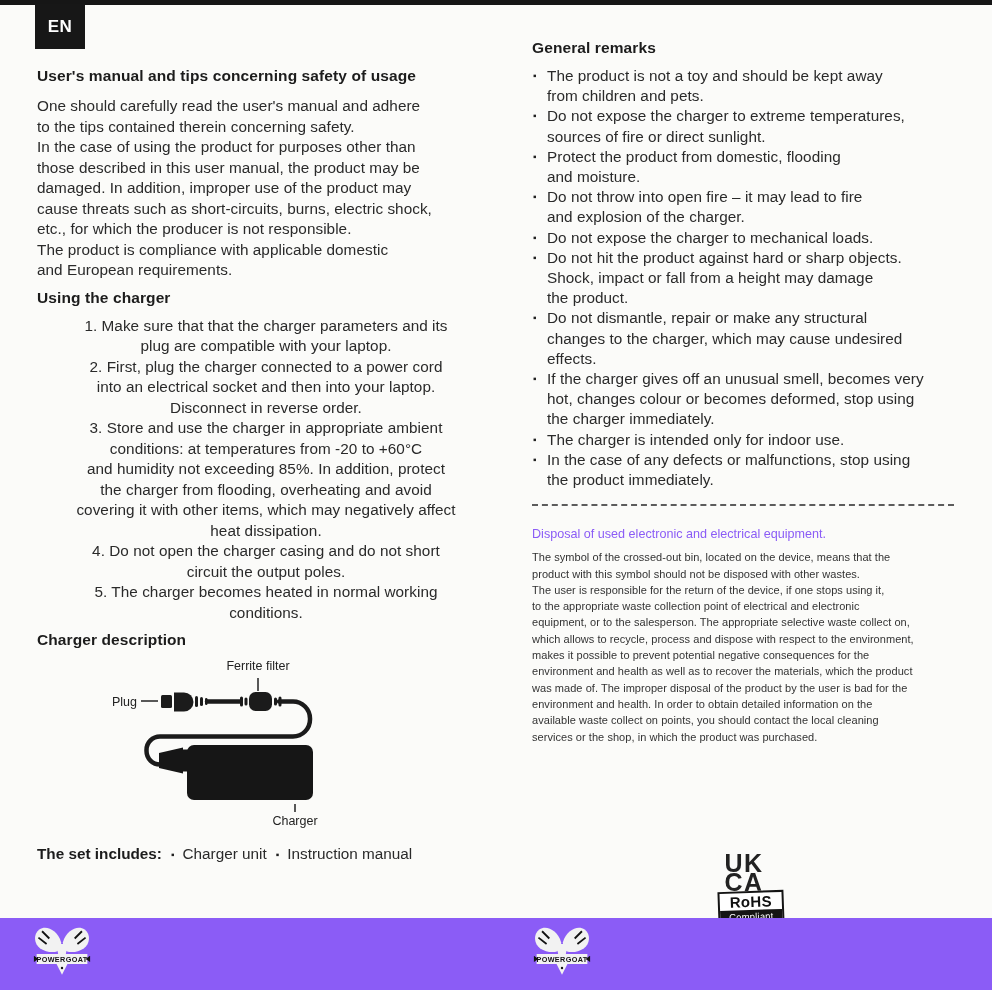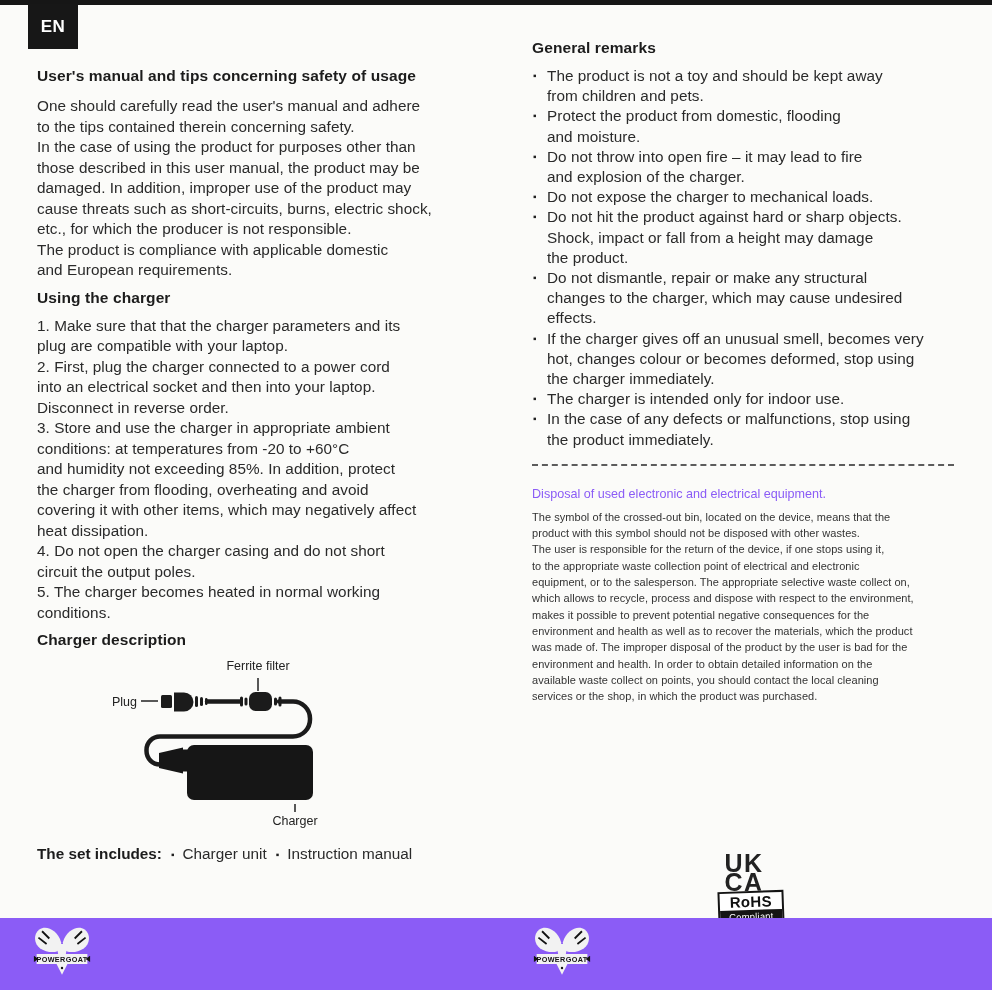--- a/index.html
+++ b/index.html
@@ -3,32 +3,32 @@
 <meta charset="utf-8">
 <style>
   html,body{margin:0;padding:0;background:#e8e8e6;}
   .page{
     position:relative;width:992px;height:990px;margin:0 auto;
     background:#fbfbf9;overflow:hidden;
     font-family:"Liberation Sans", sans-serif;color:#2a2a2a;
   }
   .top-strip{position:absolute;top:0;left:0;width:100%;height:5px;background:#161616;}
   .en-badge{
-    position:absolute;left:28px;top:4px;width:50px;height:45px;background:#171717;
+    position:absolute;left:35px;top:4px;width:50px;height:45px;background:#171717;
     color:#fff;font-weight:700;font-size:17px;display:flex;align-items:center;justify-content:center;
     letter-spacing:.5px;
   }
   .col-left{position:absolute;left:37px;top:66px;width:458px;}
   .col-right{position:absolute;left:532px;top:38px;width:426px;}
   .h{font-size:15.5px;font-weight:700;color:#1c1c1c;margin:0;line-height:20px;letter-spacing:.1px;}
   .body{font-size:15.3px;line-height:20.5px;margin:0;letter-spacing:.05px;}
   .pre{white-space:pre-line;}
   .mt-intro{margin-top:10px;}
   .mt-using-h{margin-top:7px;}
-  .mt-using{margin-top:8px;}
+  .mt-using{margin-top:8px;text-align:center;}
   .mt-desc-h{margin-top:7px;}
   .diagram{margin-top:4px;margin-left:62px;width:392px;height:178px;}
   .set-line{margin-top:13px;font-size:15.3px;}
   .set-line .b{font-weight:700;color:#1c1c1c;}
   .inc::before{content:"▪";font-size:10px;vertical-align:1.5px;margin:0 8px 0 9px;color:#222;}
   .bullets{list-style:none;margin:8px 0 0 0;padding:0;font-size:15.3px;line-height:20.2px;}
   .bullets li{position:relative;padding-left:15px;white-space:pre-line;letter-spacing:.05px;}
   .bullets li::before{content:"▪";position:absolute;left:1px;top:0;font-size:10px;line-height:20.2px;color:#222;}
   .dashes{margin-top:14px;border-top:2px dashed #5c5c5c;height:0;width:422px;}
   .h-small{font-size:12.6px;font-weight:400;color:#8b5cf6;margin:20px 0 0 0;line-height:16px;}
@@ -126,20 +126,22 @@
     <div class="set-line">
       <span class="b">The set includes:</span><span class="inc">Charger unit</span><span class="inc">Instruction manual</span>
     </div>
   </div>
 
   <div class="col-right">
     <h2 class="h">General remarks</h2>
     <ul class="bullets">
       <li>The product is not a toy and should be kept away
 from children and pets.</li>
+      <li>Do not expose the charger to extreme temperatures,
+sources of fire or direct sunlight.</li>
       <li>Protect the product from domestic, flooding
 and moisture.</li>
       <li>Do not throw into open fire – it may lead to fire
 and explosion of the charger.</li>
       <li>Do not expose the charger to mechanical loads.</li>
       <li>Do not hit the product against hard or sharp objects.
 Shock, impact or fall from a height may damage
 the product.</li>
       <li>Do not dismantle, repair or make any structural
 changes to the charger, which may cause undesired

